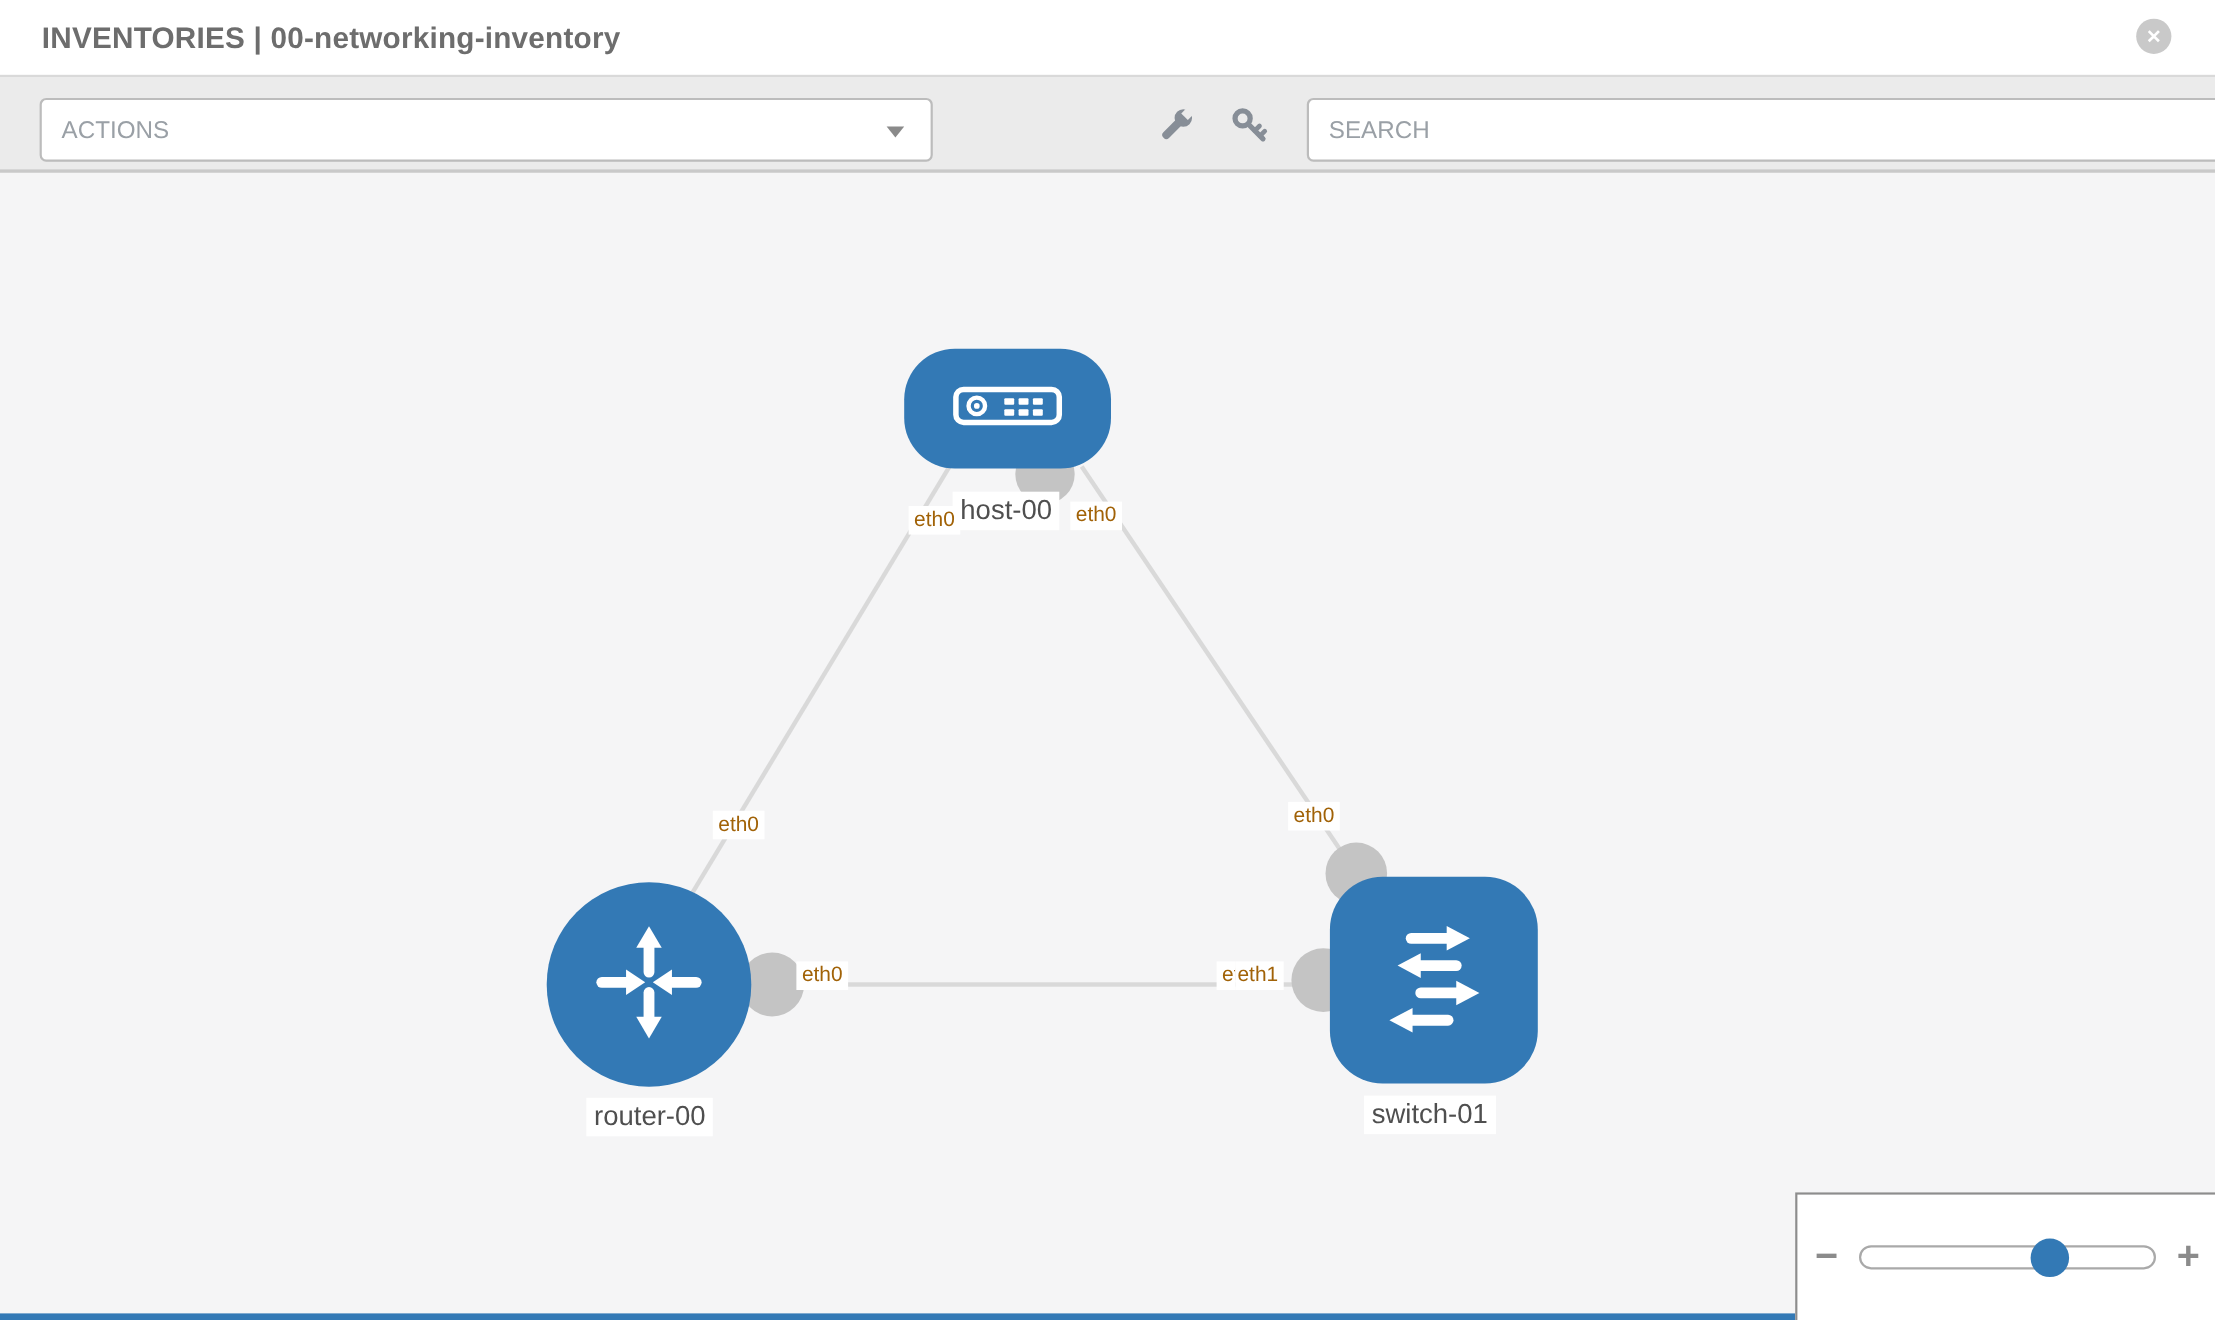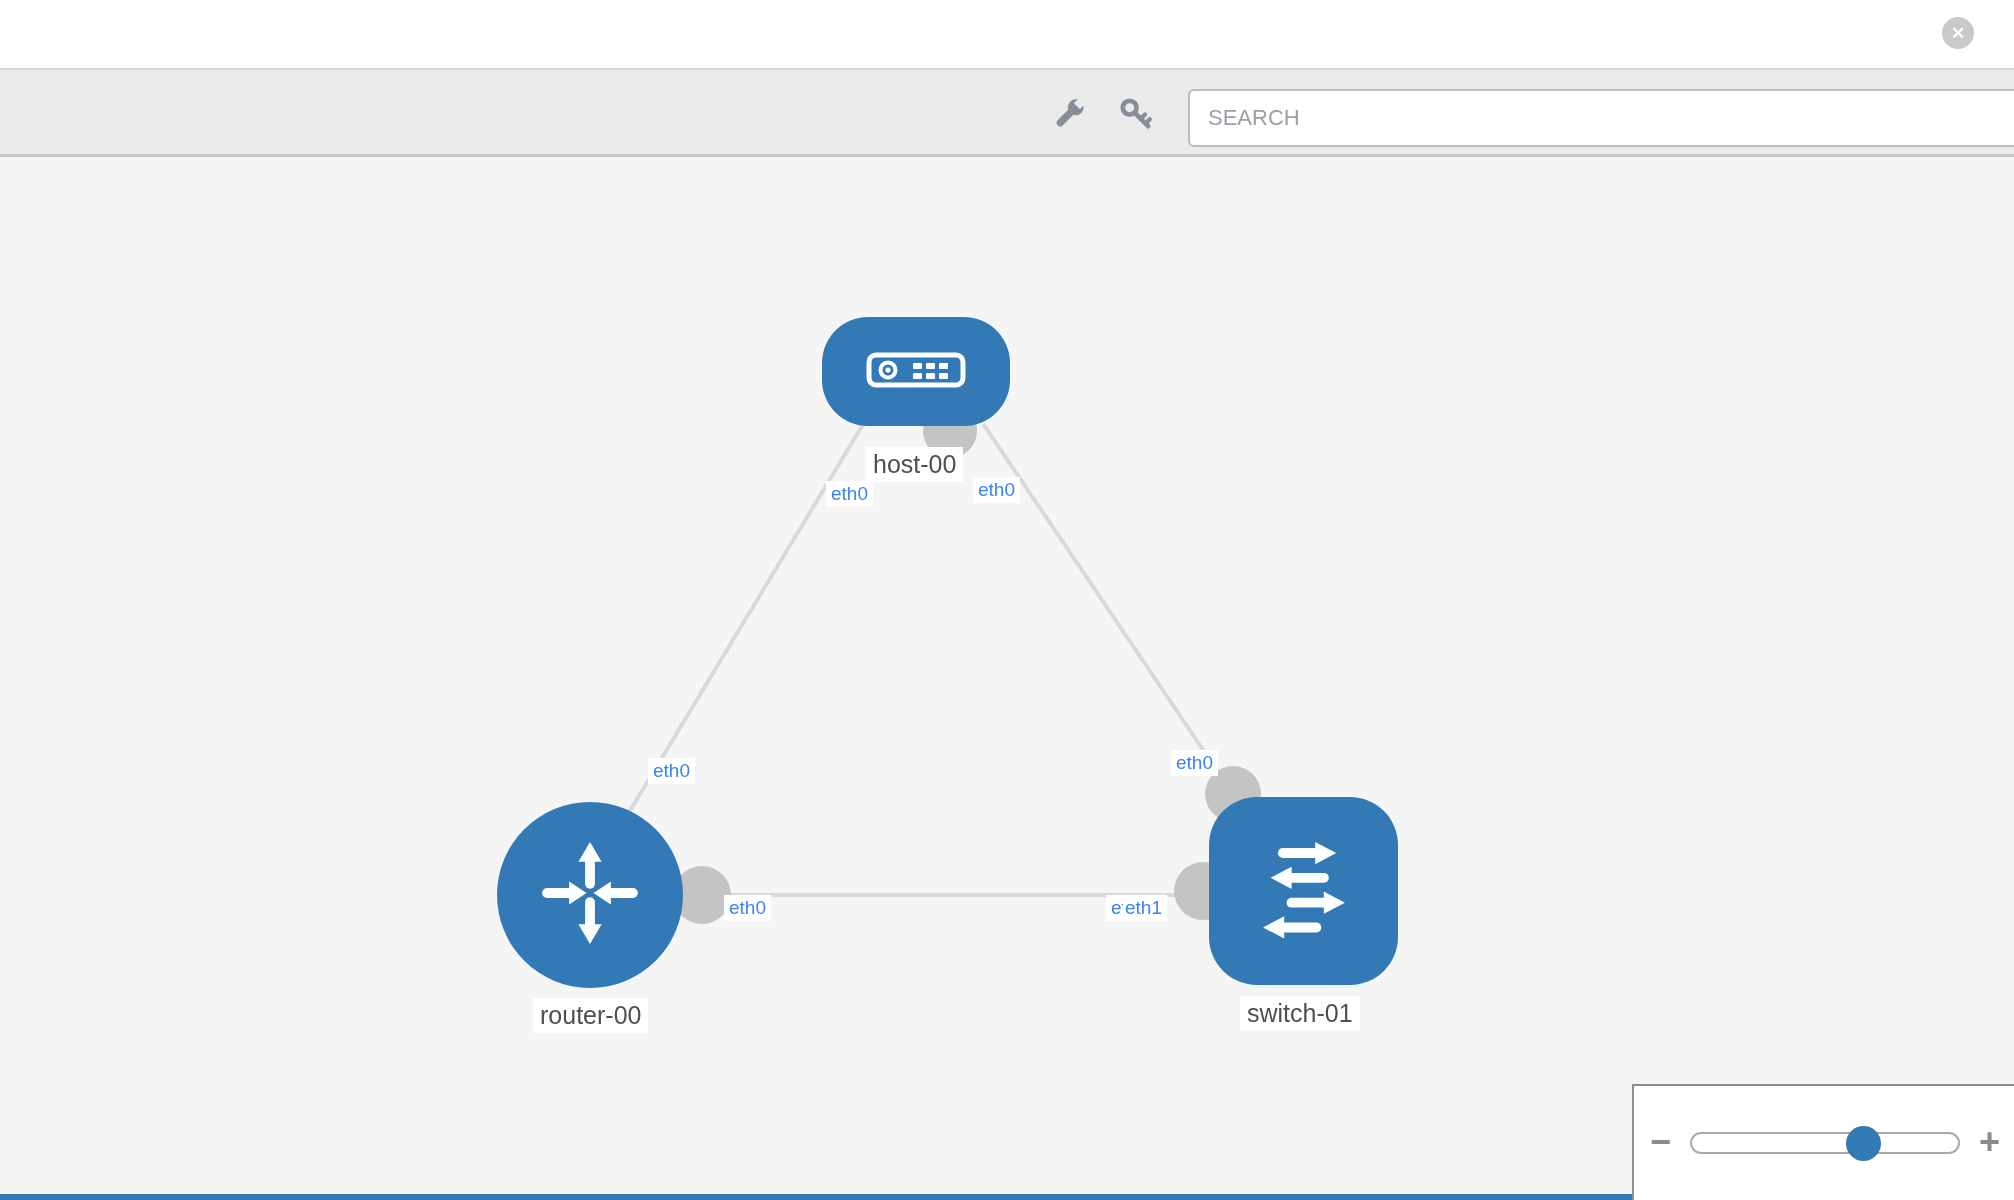--- a/index.html
+++ b/index.html
@@ -51,21 +51,21 @@
   .if-dot { position:absolute; background:#c4c4c4; border-radius:50%; z-index:2; }
 
   .node { position:absolute; background:#3379b5; z-index:3; cursor:pointer;
           display:flex; align-items:center; justify-content:center; }
   .node-host   { left:822px;  top:160px; width:188px; height:109px; border-radius:46px; }
   .node-router { left:497px;  top:645px; width:186px; height:186px; border-radius:50%; }
   .node-switch { left:1209px; top:640px; width:189px; height:188px; border-radius:48px; }
 
   .lbl { position:absolute; background:#ffffff; color:#4f4f4f; z-index:4; white-space:nowrap; }
   .node-lbl { font-size:25px; padding:3px 7px; }
-  .if-lbl   { font-size:19px; padding:2px 5px; color:#3b82f6;margin-top:21px; }
+  .if-lbl   { font-size:19px; padding:2px 5px; color:#a16207; }
 
   .if-lbl-overlap { display:inline-flex; padding:0; background:transparent; }
   .if-lbl-overlap .clip {
     display:inline-block; width:17px; overflow:hidden; background:#ffffff; padding:2px 0 2px 5px;
   }
   .if-lbl-overlap .front { background:#ffffff; padding:2px 5px 2px 2px; }
 
   
   .zoom-panel {
     position:absolute; left:1632px; top:1084px; width:384px; height:118px;
@@ -85,26 +85,31 @@
     position:absolute; left:212px; top:40px; width:35px; height:35px;
     background:#3379b5; border-radius:50%; cursor:grab; z-index:7;
   }
 
   .bottom-strip { position:absolute; left:0; bottom:0; width:1632px; height:6px; background:#3379b5; z-index:5; }
 </style>
 </head>
 <body>
 
 <div class="header">
+  <div class="header-title">INVENTORIES | 00-networking-inventory</div>
   <div class="close-btn">
     <span>✕</span>
   </div>
 </div>
 
 <div class="toolbar">
+  <div class="select-box select-actions">
+    <span>ACTIONS</span>
+    <span class="caret"></span>
+  </div>
 
   <div class="tool-icon wrench">
     <svg width="36" height="36" viewBox="0 0 34 34">
       <g transform="rotate(45 17 17)">
         <circle cx="17" cy="8" r="7.5" fill="#878e97"></circle>
         <rect x="13" y="-1" width="8" height="7.5" fill="#ebebeb"></rect>
         <rect x="13.6" y="12" width="6.8" height="20" rx="3.2" fill="#878e97"></rect>
       </g>
     </svg>
   </div>

